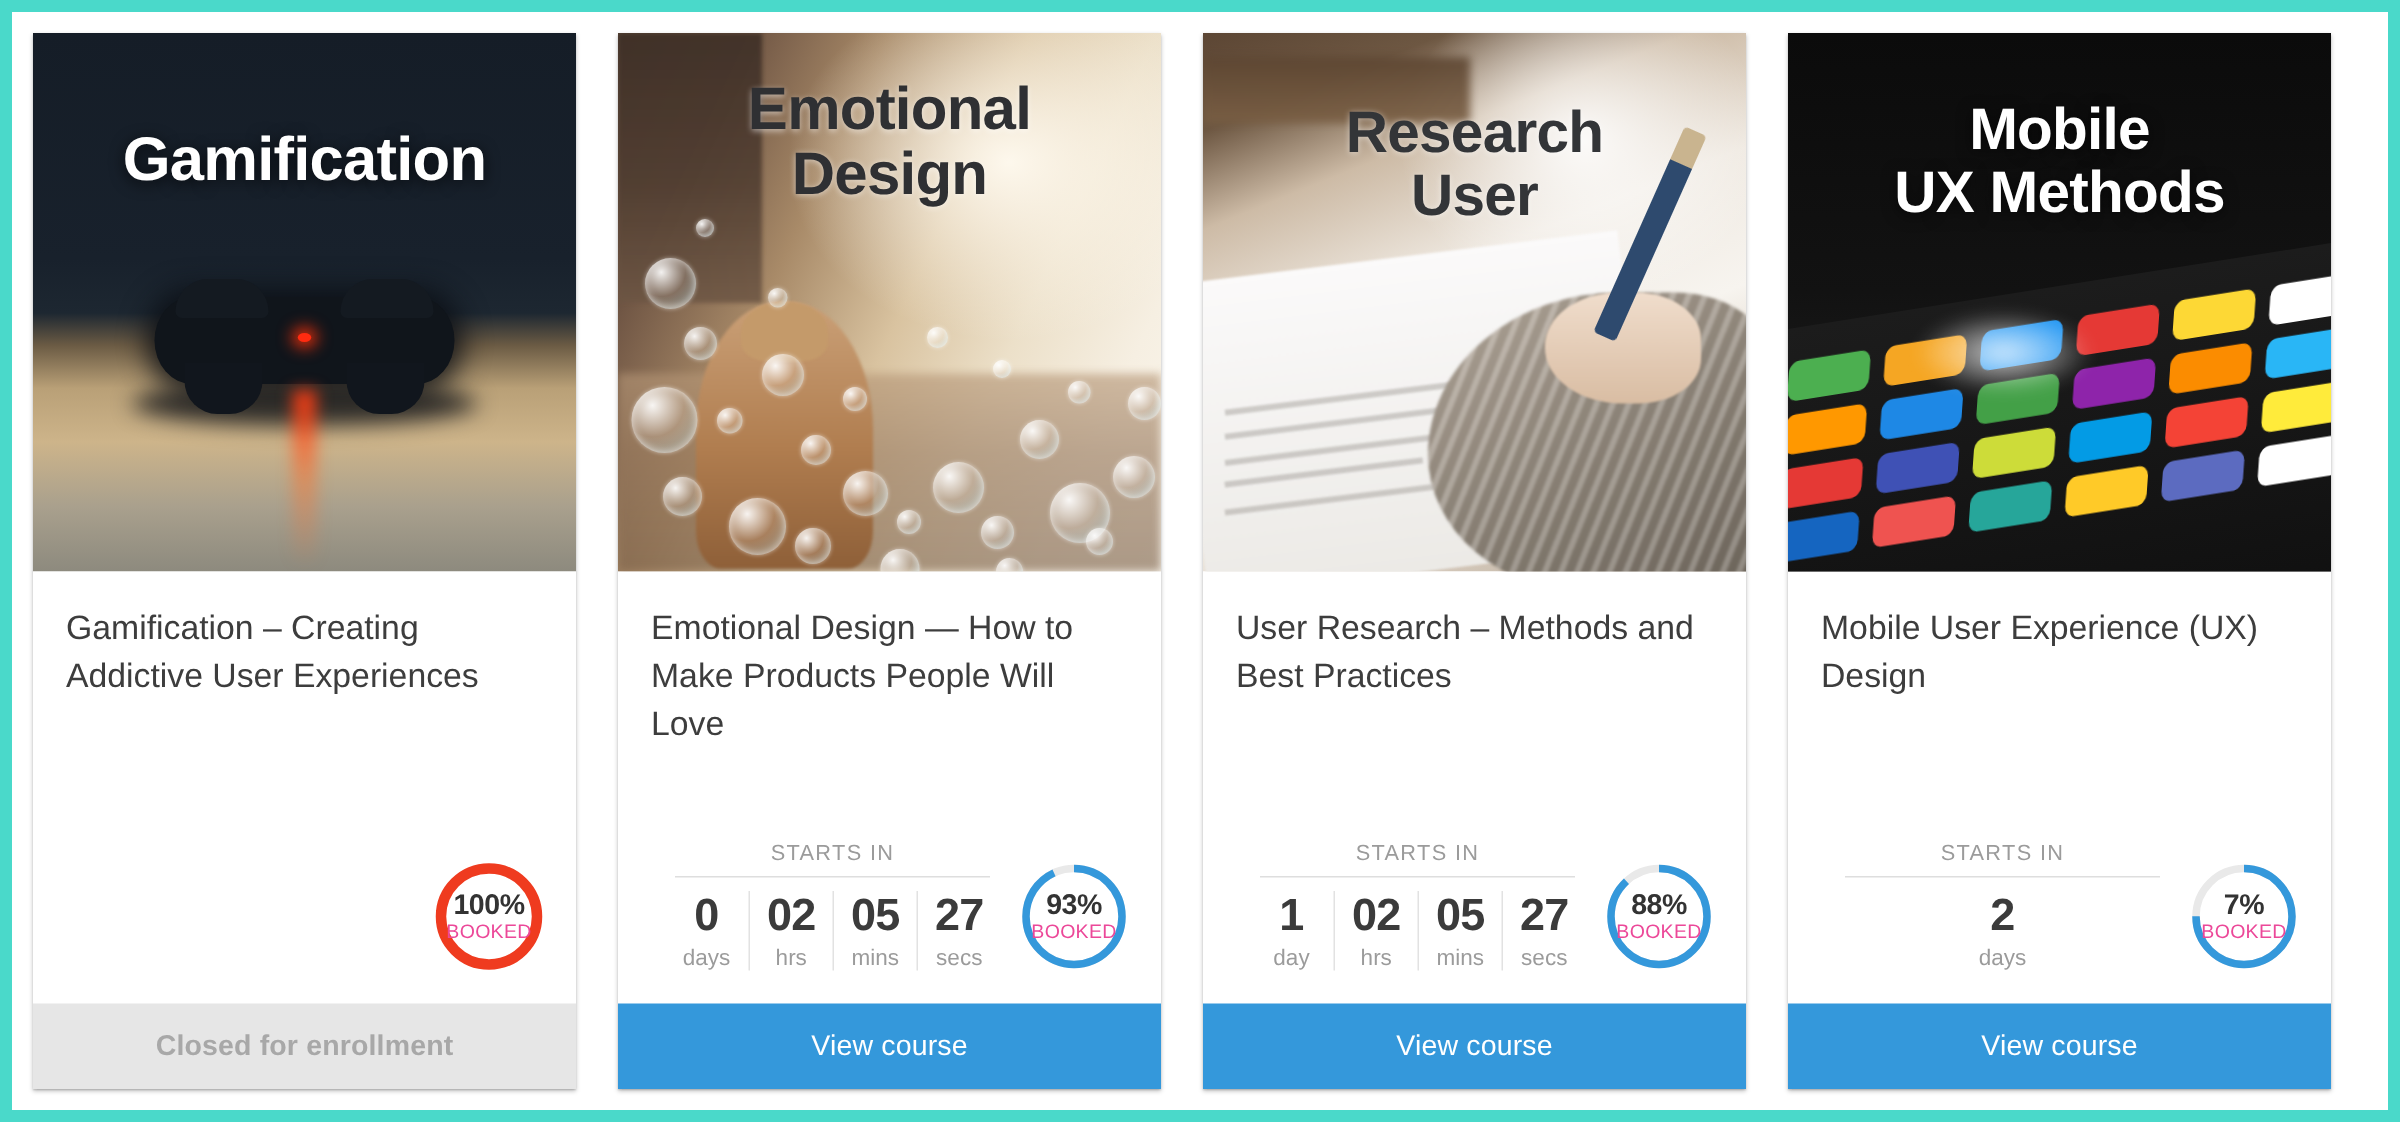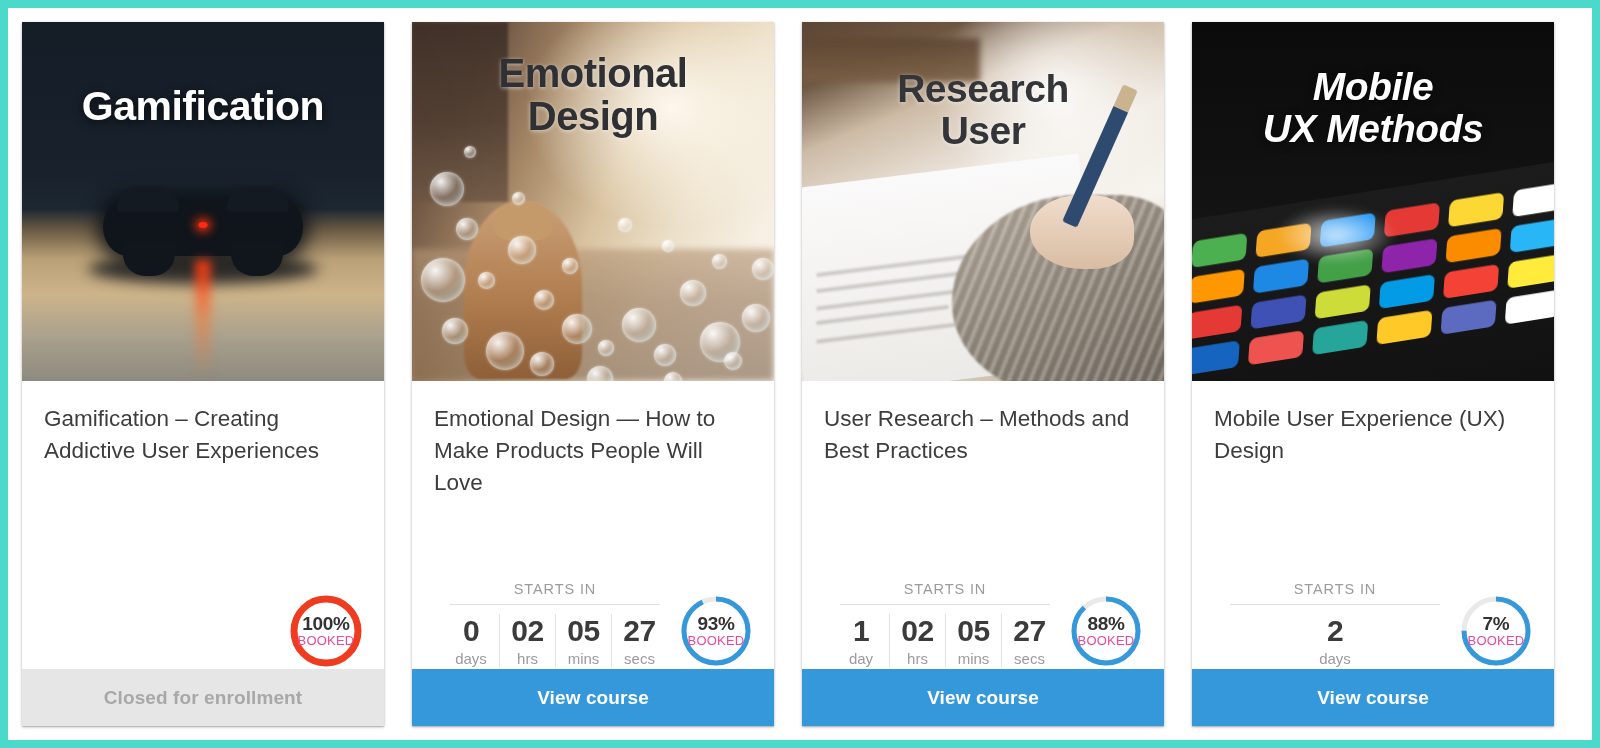--- a/index.html
+++ b/index.html
@@ -171,21 +171,21 @@
   
   .card-body {
     flex:1 1 auto; padding:22px 22px 0 22px;
     display:flex; flex-direction:column;
   }
   .course-title {
     font-size:22.5px; line-height:32px; color:#3d3d3d; font-weight:normal;
   }
   .card-meta {
     margin-top:auto; display:flex; align-items:flex-end;
-    justify-content:flex-end; padding-bottom:2px;
+    justify-content:flex-end; padding-bottom:22px;
   }
   .countdown { flex:1 1 auto; }
   .starts-in {
     text-align:center; font-size:14.5px; letter-spacing:.9px;
     color:#9b9b9b; padding-bottom:7px;
     border-bottom:1px solid #dedede; margin:0 16px 9px 16px;
   }
   .clock { display:flex; justify-content:center; }
   .unit {
     min-width:56px; padding:0 9px; text-align:center;
@@ -205,21 +205,21 @@
     position:absolute; inset:0; display:flex; flex-direction:column;
     align-items:center; justify-content:center;
   }
   .ring .pct { font-size:19px; font-weight:bold; color:#333; line-height:19px; letter-spacing:-.3px; }
   .ring .bkd { font-size:13px; color:#ec4899; line-height:15px; letter-spacing:.2px; }
 
   
   .card-footer {
     flex:0 0 57px; height:57px;
     display:flex; align-items:center; justify-content:center;
-    font-size:19px; font-weight:bold; letter-spacing:.1px;
+    font-size:19px; font-weight:normal; letter-spacing:.1px;
   }
   .footer-active { background:#3498db; color:#ffffff; }
   .footer-closed { background:#e6e6e6; color:#a8a8a8; font-weight:bold; }
 </style>
 </head>
 <body>
 
 <div class="page-frame">
   <div class="cards-row" id="cards-row">
       <div class="course-card">
@@ -417,21 +417,21 @@
                 <i style="background:#1565c0"></i>
                 <i style="background:#ef5350"></i>
                 <i style="background:#26a69a"></i>
                 <i style="background:#ffca28"></i>
                 <i style="background:#5c6bc0"></i>
                 <i style="background:#ffffff"></i>
               </div>
             </div>
             <div class="glow"></div>
           </div>
-          <div class="hero-title" style="top: 44px; color: rgb(255, 255, 255); font-size: 39px; text-shadow: rgba(0, 0, 0, 0.6) 0px 2px 10px; font-style: italic;">
+          <div class="hero-title" style="top: 44px; color: rgb(255, 255, 255); font-size: 39px; text-shadow: rgba(0, 0, 0, 0.6) 0px 2px 10px;">
             <div>Mobile</div>
             <div>UX Methods</div>
           </div>
         </div>
         <div class="card-body">
           <div class="course-title">Mobile User Experience (UX) Design</div>
           <div class="card-meta">
             <div class="countdown single">
               <div class="starts-in">STARTS IN</div>
               <div class="clock">

